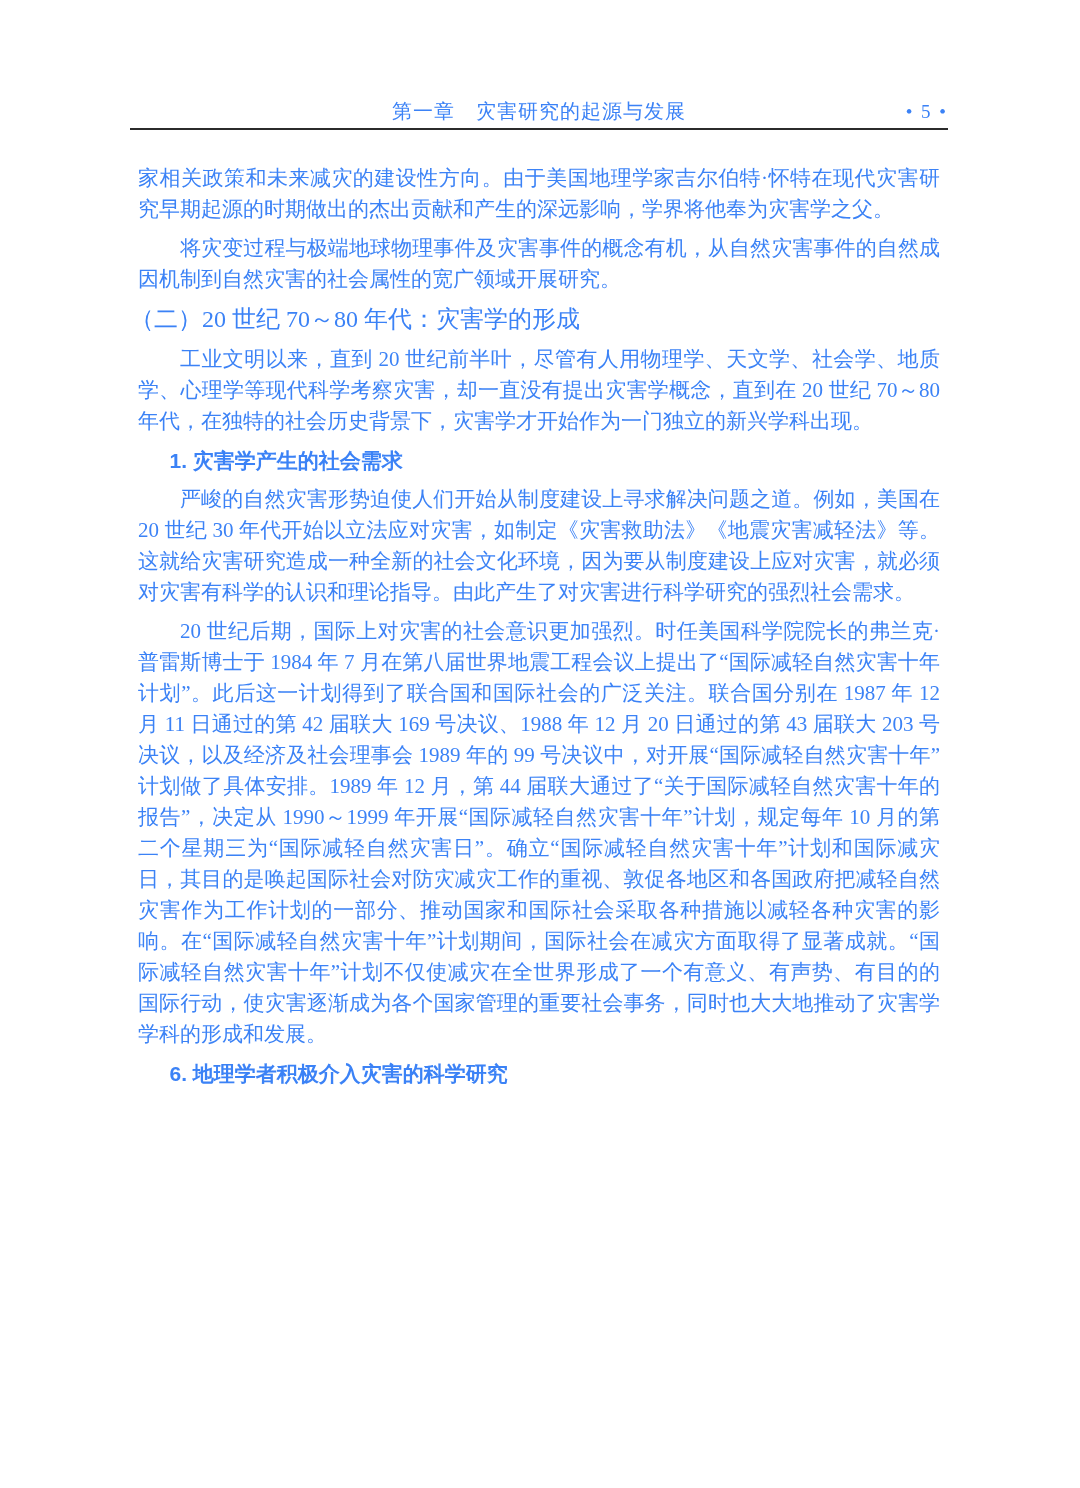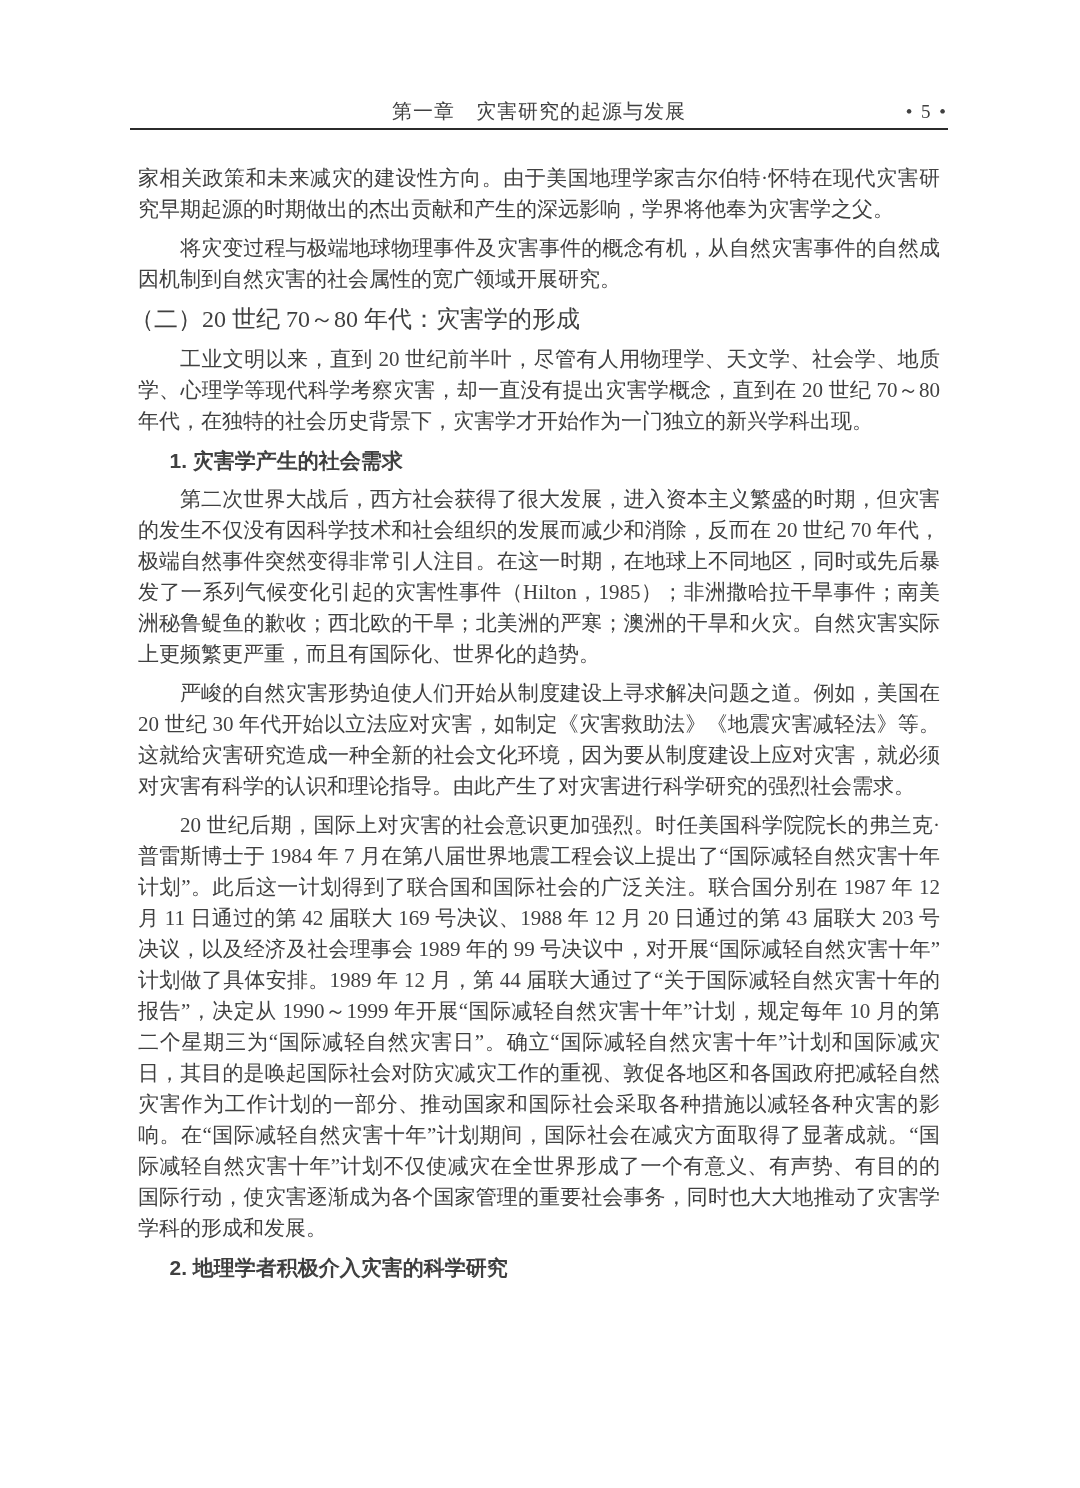--- a/index.html
+++ b/index.html
@@ -5,21 +5,21 @@
   html, body {
     margin: 0;
     padding: 0;
     background: #ffffff;
   }
   .page {
     position: relative;
     width: 1051px;
     height: 1488px;
     background: #ffffff;
-    color: #404040;
+    color: #3b82f6;
     font-family: "Liberation Serif", "DejaVu Serif", serif;
     overflow: hidden;
   }
   .page-header {
     position: absolute;
     top: 98px;
     left: 130px;
     width: 818px;
     height: 28px;
     font-size: 20px;
@@ -100,24 +100,23 @@
     <p class="para flush">家相关政策和未来减灾的建设性方向。由于美国地理学家吉尔伯特·怀特在现代灾害研究早期起源的时期做出的杰出贡献和产生的深远影响，学界将他奉为灾害学之父。</p>
 
     <p class="para">将灾变过程与极端地球物理事件及灾害事件的概念有机，从自然灾害事件的自然成因机制到自然灾害的社会属性的宽广领域开展研究。</p>
 
     <h2 class="section-heading">（二）20 世纪 70～80 年代：灾害学的形成</h2>
 
     <p class="para">工业文明以来，直到 20 世纪前半叶，尽管有人用物理学、天文学、社会学、地质学、心理学等现代科学考察灾害，却一直没有提出灾害学概念，直到在 20 世纪 70～80 年代，在独特的社会历史背景下，灾害学才开始作为一门独立的新兴学科出现。</p>
 
     <h3 class="subheading">1. 灾害学产生的社会需求</h3>
 
-    <p class="para">第二次世界大战后，西方社会获得了很大发展，进入资本主义繁盛的时期，但灾害的发生不仅没有因科学技术和社会组织的发展而减少和消除，反而在 20 世纪 70 年代，极端自然事件突然变得非常引人注目。在这一时期，在地球上不同地区，同时或先后暴发了一系列气候变化引起的灾害性事件（Hilton，1985）；非洲撒哈拉干旱事件；南美洲秘鲁鳀鱼的歉收；西北欧的干旱；北美洲的严寒；澳洲的干旱和火灾。自然灾害实际上更频繁更严重，而且有国际化、世界化的趋势。</p>
 
     <p class="para">严峻的自然灾害形势迫使人们开始从制度建设上寻求解决问题之道。例如，美国在 20 世纪 30 年代开始以立法应对灾害，如制定《灾害救助法》《地震灾害减轻法》等。这就给灾害研究造成一种全新的社会文化环境，因为要从制度建设上应对灾害，就必须对灾害有科学的认识和理论指导。由此产生了对灾害进行科学研究的强烈社会需求。</p>
 
     <p class="para">20 世纪后期，国际上对灾害的社会意识更加强烈。时任美国科学院院长的弗兰克·普雷斯博士于 1984 年 7 月在第八届世界地震工程会议上提出了“国际减轻自然灾害十年计划”。此后这一计划得到了联合国和国际社会的广泛关注。联合国分别在 1987 年 12 月 11 日通过的第 42 届联大 169 号决议、1988 年 12 月 20 日通过的第 43 届联大 203 号决议，以及经济及社会理事会 1989 年的 99 号决议中，对开展“国际减轻自然灾害十年”计划做了具体安排。1989 年 12 月，第 44 届联大通过了“关于国际减轻自然灾害十年的报告”，决定从 1990～1999 年开展“国际减轻自然灾害十年”计划，规定每年 10 月的第二个星期三为“国际减轻自然灾害日”。确立“国际减轻自然灾害十年”计划和国际减灾日，其目的是唤起国际社会对防灾减灾工作的重视、敦促各地区和各国政府把减轻自然灾害作为工作计划的一部分、推动国家和国际社会采取各种措施以减轻各种灾害的影响。在“国际减轻自然灾害十年”计划期间，国际社会在减灾方面取得了显著成就。“国际减轻自然灾害十年”计划不仅使减灾在全世界形成了一个有意义、有声势、有目的的国际行动，使灾害逐渐成为各个国家管理的重要社会事务，同时也大大地推动了灾害学学科的形成和发展。</p>
 
-    <h3 class="subheading">2. 地理学者积极介入灾害的科学研究</h3>
+    <h3 class="subheading">6. 地理学者积极介入灾害的科学研究</h3>
 
 
   </main>
 
 </div>
 
 </body></html>

